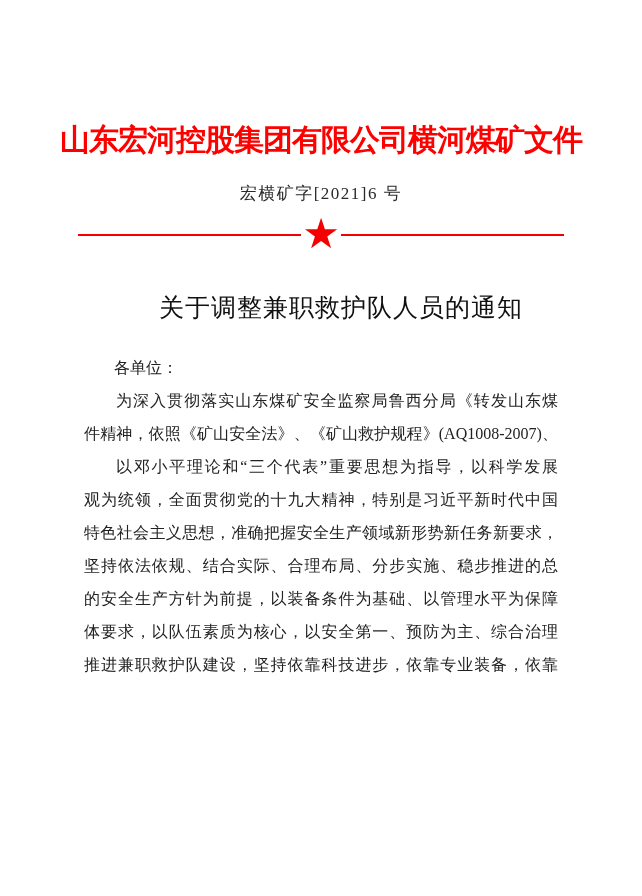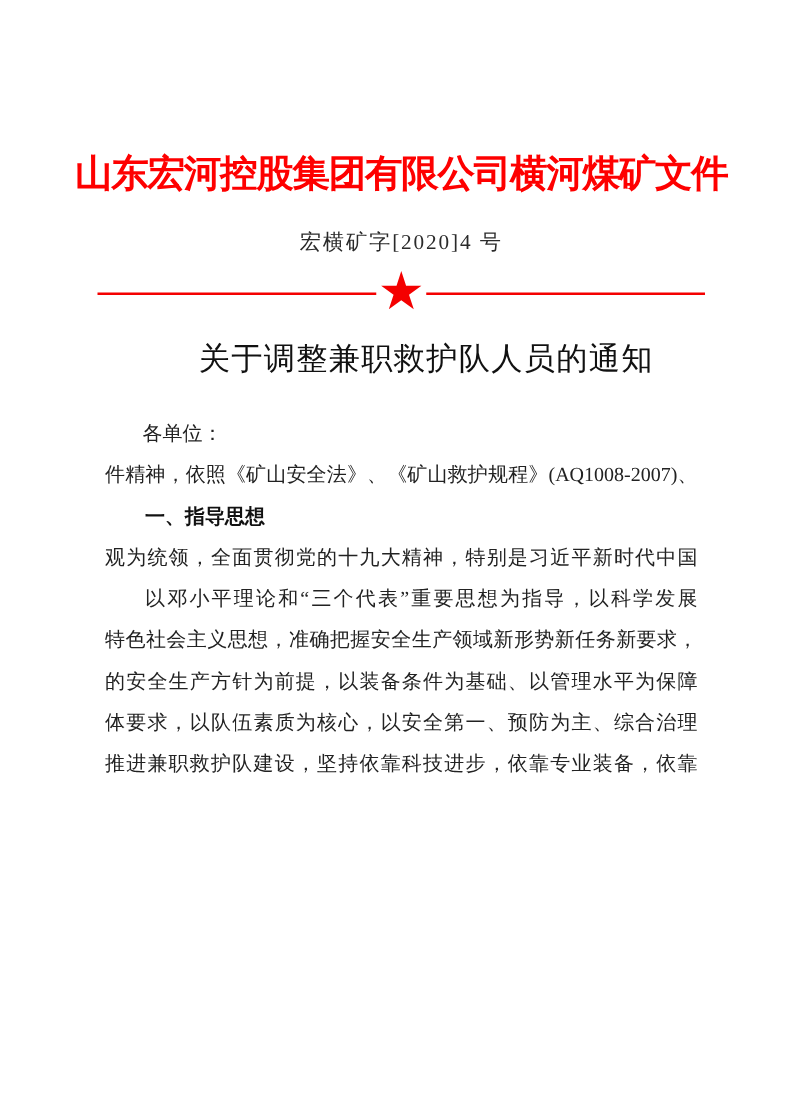--- a/index.html
+++ b/index.html
@@ -45,21 +45,21 @@
     background: #f40000;
   }
   .divider .star {
     color: #f40000;
     font-size: 42px;
     line-height: 36px;
     padding: 0 1px;
     transform: translateY(-1px);
   }
   .doc-title {
-    margin-top: 18px;
+    margin-top: 38px;
     text-align: center;
     font-size: 25px;
     line-height: 34px;
     letter-spacing: 1px;
     color: #111111;
     padding-left: 40px;
   }
   .body {
     margin: 26px 84px 0 84px;
     font-size: 16px;
@@ -85,40 +85,41 @@
     color: #111111;
   }
 </style>
 </head>
 <body>
 
 <div class="page">
 
   <div class="org-title">山东宏河控股集团有限公司横河煤矿文件</div>
 
-  <div class="doc-number">宏横矿字[2020]4 号</div>
+  <div class="doc-number">宏横矿字[2021]6 号</div>
 
   <div class="divider">
     <span class="rule"></span>
     <span class="star">★</span>
     <span class="rule"></span>
   </div>
 
   <div class="doc-title">关于调整兼职救护队人员的通知</div>
 
   <div class="body">
 
     <div class="salutation">各单位：</div>
 
+    <div class="bline open">为深入贯彻落实山东煤矿安全监察局鲁西分局《转发山东煤</div>
     <div class="bline">件精神，依照《矿山安全法》、《矿山救护规程》(AQ1008-2007)、</div>
 
-    <div class="heading">一、指导思想</div>
 
+    <div class="bline open">以邓小平理论和“三个代表”重要思想为指导，以科学发展</div>
     <div class="bline">观为统领，全面贯彻党的十九大精神，特别是习近平新时代中国</div>
-    <div class="bline open">以邓小平理论和“三个代表”重要思想为指导，以科学发展</div>
     <div class="bline">特色社会主义思想，准确把握安全生产领域新形势新任务新要求，</div>
+    <div class="bline">坚持依法依规、结合实际、合理布局、分步实施、稳步推进的总</div>
     <div class="bline">的安全生产方针为前提，以装备条件为基础、以管理水平为保障</div>
     <div class="bline">体要求，以队伍素质为核心，以安全第一、预防为主、综合治理</div>
     <div class="bline">推进兼职救护队建设，坚持依靠科技进步，依靠专业装备，依靠</div>
 
   </div>
 
 </div>
 
 </body></html>

